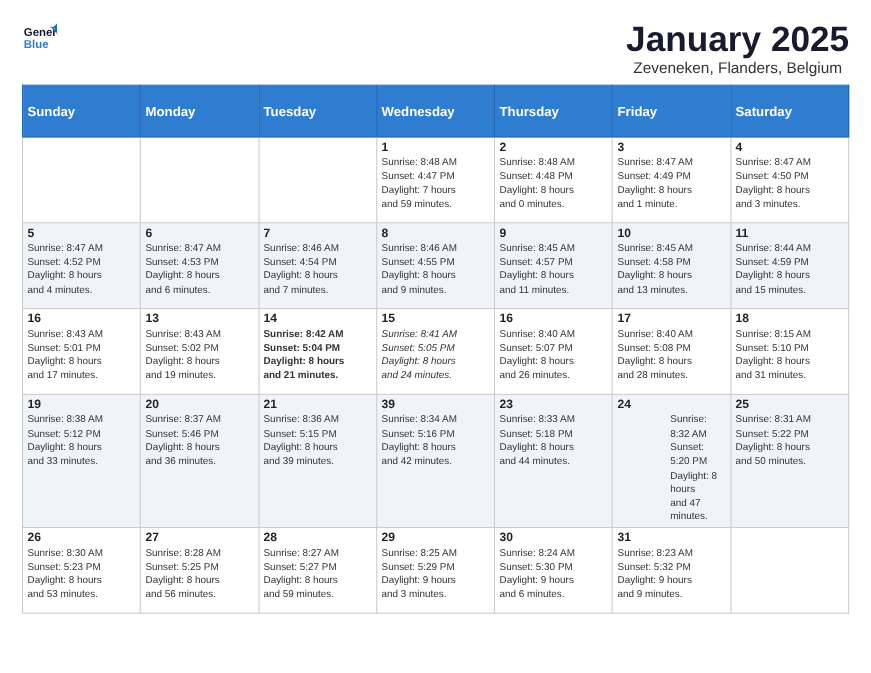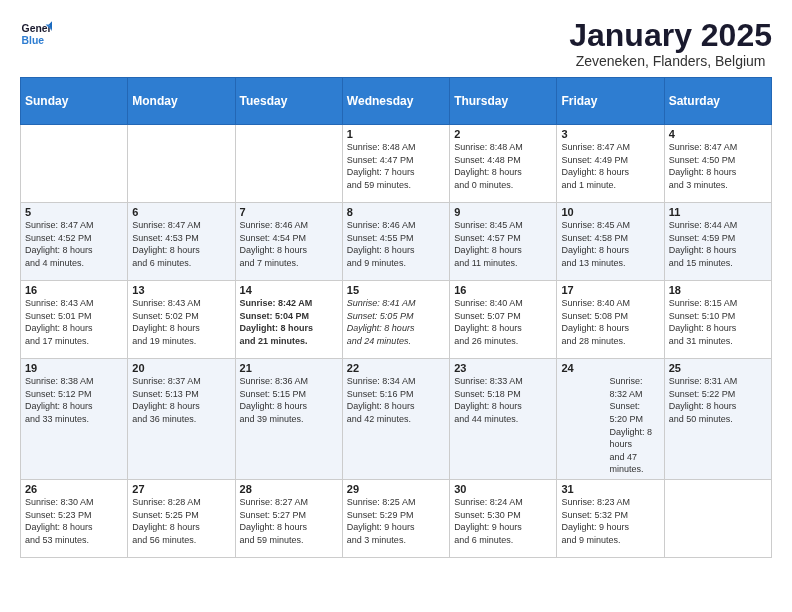--- a/index.html
+++ b/index.html
@@ -255,33 +255,33 @@
           <td>
             <span class="day-num">19</span>
             <div class="day-info" style="white-space: pre-line;">Sunrise: 8:38 AM
 Sunset: 5:12 PM
 Daylight: 8 hours
 and 33 minutes.</div>
           </td>
           <td>
             <span class="day-num">20</span>
             <div class="day-info" style="white-space: pre-line;">Sunrise: 8:37 AM
-Sunset: 5:13 PM
+Sunset: 5:46 PM
 Daylight: 8 hours
 and 36 minutes.</div>
           </td>
           <td>
             <span class="day-num">21</span>
             <div class="day-info" style="white-space: pre-line;">Sunrise: 8:36 AM
 Sunset: 5:15 PM
 Daylight: 8 hours
 and 39 minutes.</div>
           </td>
           <td>
-            <span class="day-num">22</span>
+            <span class="day-num">39</span>
             <div class="day-info" style="white-space: pre-line;">Sunrise: 8:34 AM
 Sunset: 5:16 PM
 Daylight: 8 hours
 and 42 minutes.</div>
           </td>
           <td>
             <span class="day-num">23</span>
             <div class="day-info" style="white-space: pre-line;">Sunrise: 8:33 AM
 Sunset: 5:18 PM
 Daylight: 8 hours

